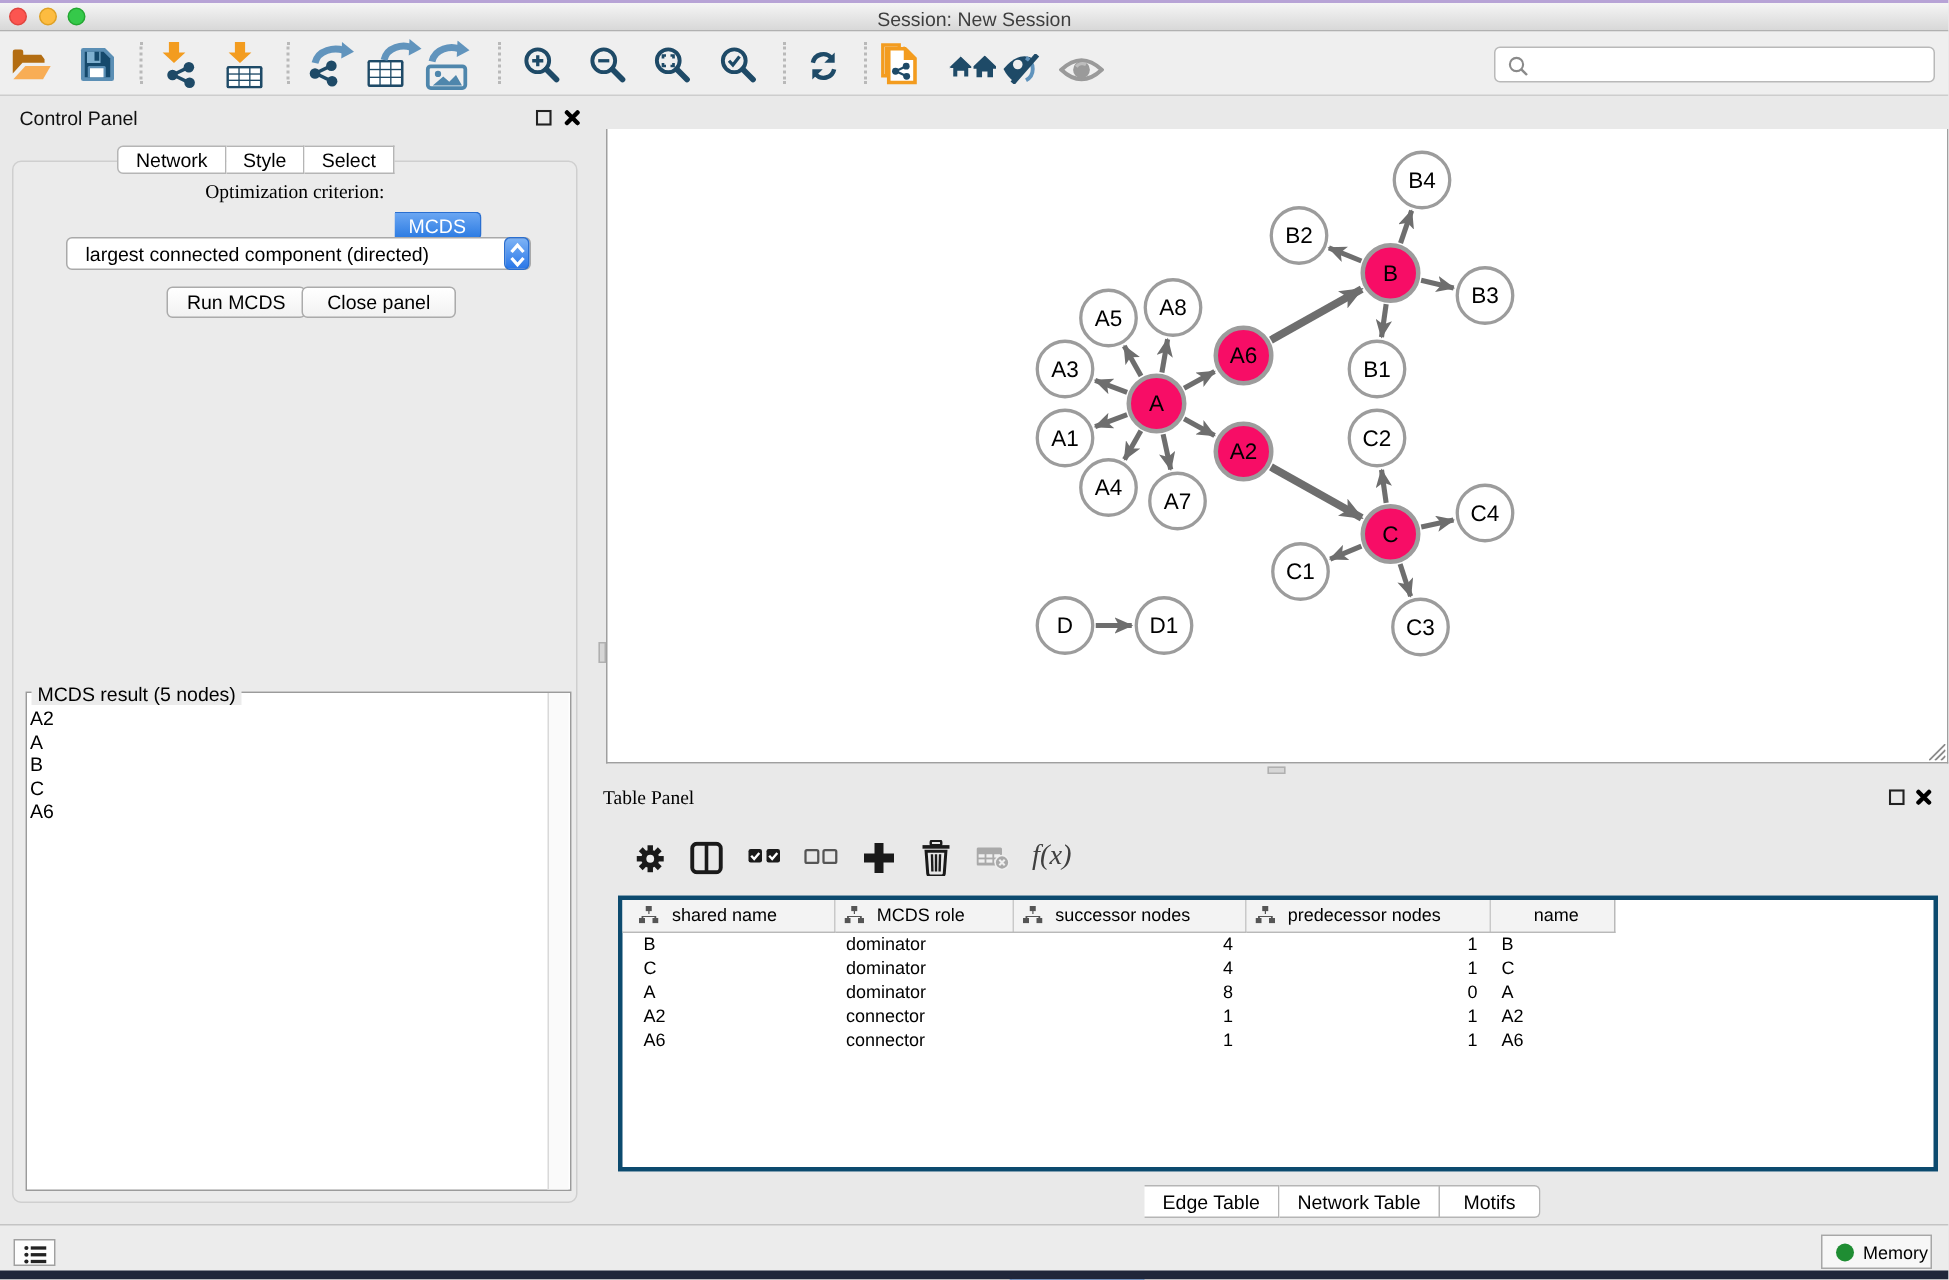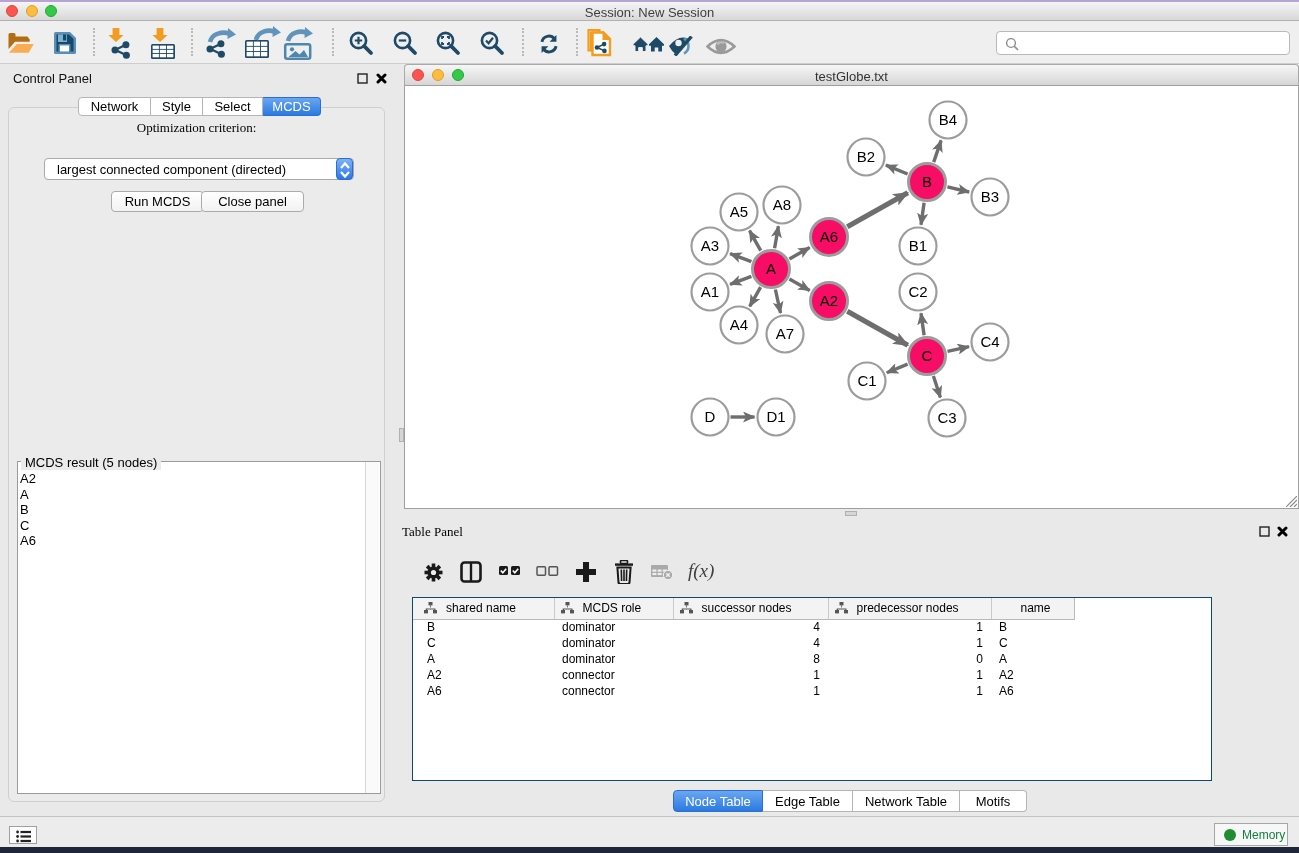--- a/index.html
+++ b/index.html
@@ -21,39 +21,39 @@
 .sep { position:absolute; top:7px; height:28px; width:0; border-left:2px dotted #b9b9b9; }
 .ticon { position:absolute; top:7px; }
 #search { position:absolute; left:996px; top:10px; width:294px; height:24px; background:#fff; border:1px solid #b9b9b9; border-radius:4px; }
 
 #cpTitle { left:13px; top:71px; font-size:13px; color:#111; }
 #cpBox { left:8px; top:107px; width:377px; height:695px; background:#ebebeb; border:1px solid #cfcfcf; border-radius:6px; }
 #tabs { left:78px; top:97px; height:19px; display:flex; }
 .tab { height:19px; line-height:18px; padding:0; background:#fff; border:1px solid #b5b5b5; border-left:none; font-size:13px; text-align:center; }
 .tab.first { border-left:1px solid #b5b5b5; border-radius:4px 0 0 4px; }
 .tab.last { border-radius:0 4px 4px 0; }
-.tab.sel { background:linear-gradient(#6aa6f2,#2a7ae2); color:#fff; border-color:#2a6fd0; }
+.tab.sel { background:linear-gradient(#6aa6f2,#2a7ae2); color:#fff; border-color:#2a6fd0;margin-top:44px; }
 #optLabel { left:0px; top:120px; width:393px; text-align:center; font-size:13px;font-family:Liberation Serif, serif; }
 #dropdown { left:44px; top:158px; width:310px; height:22px; background:#fff; border:1px solid #a9a9a9; border-radius:4px; }
 #dropdown .dtxt { position:absolute; left:12px; top:3px; font-size:13px; }
 #dropdown .spin { position:absolute; right:0px; top:-1px; width:17px; height:22px; background:linear-gradient(#7db3f5,#2a77e8); border-radius:4px; border:1px solid #2a6fd0; }
 .btn { position:absolute; height:21px; background:linear-gradient(#ffffff,#f2f2f2); border:1px solid #ababab; border-radius:4px; font-size:13px; text-align:center; line-height:19px; }
 #fieldset { left:17px; top:461px; width:364px; height:333px; border:1px solid #9b9b9b; background:#fff; }
 #legend { left:21px; top:455px; background:#ebebeb; padding:0 4px; font-size:13px; }
 #mcdsList { left:20px; top:471px; font-size:13px; line-height:15.6px; }
 #fsScroll { left:365px; top:462px; width:14px; height:331px; background:#fafafa; border-left:1px solid #d9d9d9; }
 
 #netWin { left:404px; top:64px; width:895px; height:445px; }
 #netTitle { position:absolute; left:0; top:0; width:895px; height:22px; background:linear-gradient(#f6f6f6,#d6d6d6); border:1px solid #a9a9a9; border-bottom:1px solid #9f9f9f; border-radius:4px 4px 0 0; }
 #netTitle .txt { position:absolute; width:100%; text-align:center; top:4px; font-size:13px; color:#333; }
 #netCanvas { position:absolute; left:0; top:22px; width:895px; height:423px; background:#fff; border:1px solid #9f9f9f; border-top:none; }
 
 #tpTitle { left:402px; top:524px; font-size:13px;font-family:Liberation Serif, serif; }
 #tpToolbar { left:412px; top:548px; width:880px; height:46px; }
-#tpTable { left:412px; top:597px; width:800px; height:184px; background:#fff; border:1px solid #0c4a6e; }
+#tpTable { left:412px; top:597px; width:880px; height:184px; background:#fff; border:3px solid #0c4a6e; }
 #tabsBottom .tab { height:22px; line-height:21px; }
 #tabsBottom { left:673px; top:790px; height:22px; display:flex; }
 
 #statusBar { left:0; top:816px; width:1299px; height:32px; background:#ececec; border-top:1px solid #c4c4c4; }
 #listBtn { position:absolute; left:9px; top:9px; width:28px; height:18px; background:#fdfdfd; border:1px solid #a0a0a0; }
 #memBtn { position:absolute; left:1214px; top:6px; width:74px; height:23px; background:#f7f7f7; border:1px solid #a7a7a7; font-size:12px; }
 #bottomStrip { left:0; top:847px; width:1299px; height:6px; background:#20263a; }
 </style>
 </head>
 <body>
@@ -239,26 +239,20 @@
     </span>
   </div>
 <div class="btn" style="left:94px; top:191px; width:93px;margin-left:17px;">Run MCDS</div>
 <div class="btn" style="left:201px; top:191px; width:103px;">Close panel</div>
 <div class="abs" id="fieldset"></div>
 <div class="abs" id="fsScroll"></div>
 <div class="abs" id="legend">MCDS result (5 nodes)</div>
 <div class="abs" id="mcdsList">A2<br>A<br>B<br>C<br>A6</div>
 
 <div class="abs" id="netWin">
-  <div id="netTitle">
-    <div class="tl r" style="left:7px;"></div>
-    <div class="tl y" style="left:27px;"></div>
-    <div class="tl g" style="left:47px;"></div>
-    <div class="txt">testGlobe.txt</div>
-  </div>
   <div id="netCanvas">
 <svg width="893" height="421" viewBox="0 0 893 421" style="position:absolute;left:0;top:0;">
 <defs>
 <marker id="ah" markerUnits="userSpaceOnUse" markerWidth="13" markerHeight="11" refX="11.5" refY="5.5" orient="auto">
             <path d="M0,0 L12.5,5.5 L0,11 L3,5.5 Z" fill="#6e6e6e"></path>
           </marker>
           <marker id="ah2" markerUnits="userSpaceOnUse" markerWidth="16.5" markerHeight="13" refX="14.5" refY="6.5" orient="auto">
             <path d="M0,0 L16,6.5 L0,13 L3.8,6.5 Z" fill="#6e6e6e"></path>
           </marker>
 </defs>
@@ -493,21 +487,21 @@
           <circle cx="1.6" cy="6.5" r="1.4"></circle>
           <circle cx="1.6" cy="11" r="1.4"></circle>
           <rect x="4.5" y="0.9" width="10.5" height="2.2"></rect>
           <rect x="4.5" y="5.4" width="10.5" height="2.2"></rect>
           <rect x="4.5" y="9.9" width="10.5" height="2.2"></rect>
         </g>
       </svg>
     </div>
   <div id="memBtn">
       <span style="position:absolute;left:9px;top:5px;width:12px;height:12px;border-radius:50%;background:#1f8d33;"></span>
-      <span style="position:absolute;left:27px;top:4px;color:#15803d;">Memory</span>
+      <span style="position:absolute;left:27px;top:4px;color:#000000;">Memory</span>
     </div>
 </div>
 <div class="abs" id="bottomStrip"></div>
 <svg class="abs" style="left:1286px;top:496px;" width="11" height="11">
     <g stroke="#8a8a8a" stroke-width="1.2">
       <line x1="0" y1="11" x2="11" y2="0"></line>
       <line x1="4" y1="11" x2="11" y2="4"></line>
       <line x1="8" y1="11" x2="11" y2="8"></line>
     </g>
   </svg>

